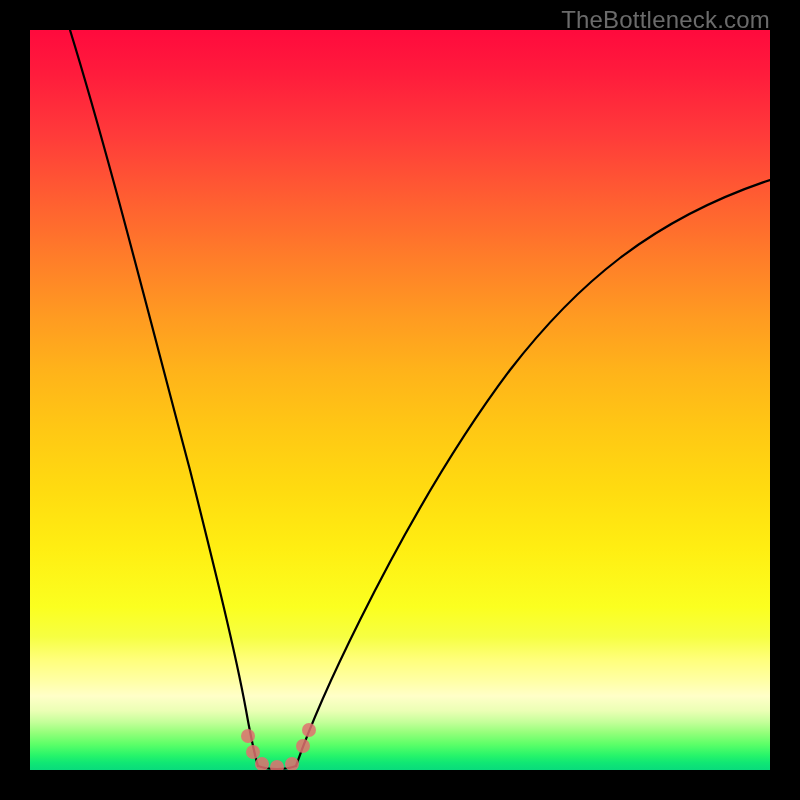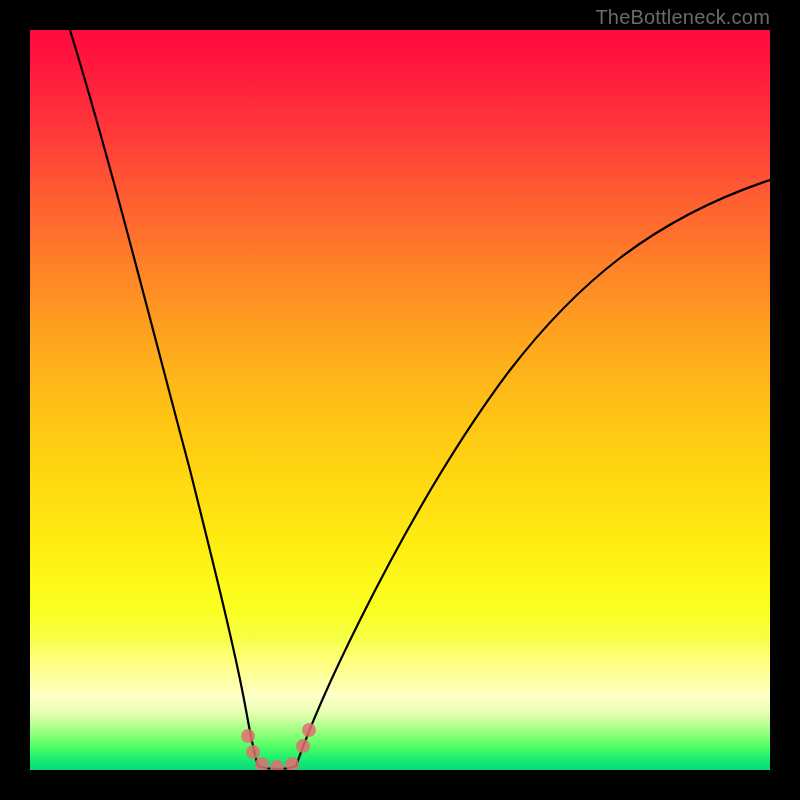--- a/index.html
+++ b/index.html
@@ -53,21 +53,21 @@
       #28f56a 98%,
       #10e774 99%,
       #09db7c 100%
     );
   }
   .watermark {
     position: absolute;
     right: 30px;
     top: 6px;
     color: #6b6b6b;
-    font-size: 20px;
+    font-size: 24px;
     letter-spacing: 0.2px;
     font-weight: 500;
   }
   svg.curve {
     position: absolute;
     left: 0; top: 0;
     width: 740px;
     height: 740px;
   }
   .curve path {

